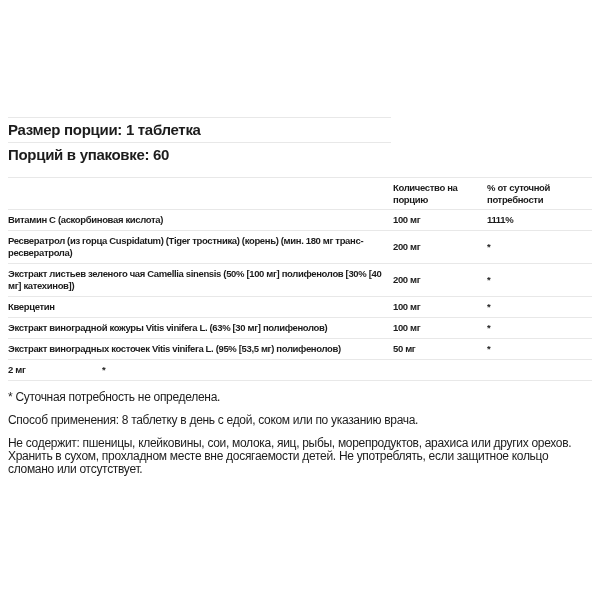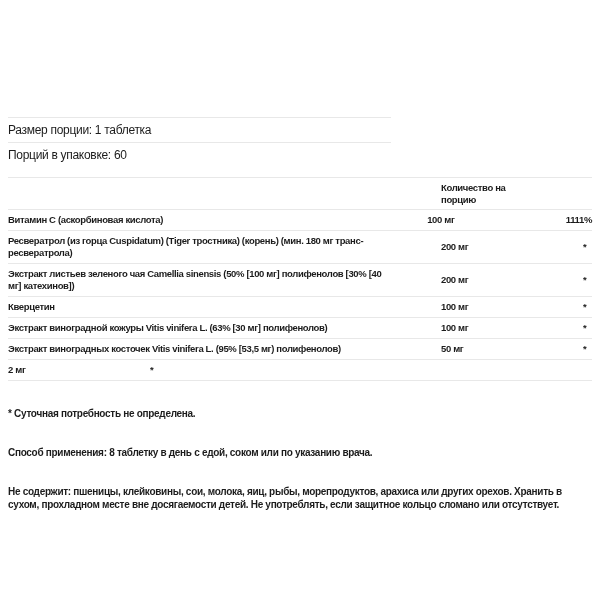--- a/index.html
+++ b/index.html
@@ -10,70 +10,70 @@
     color:#1c1c1c;
     position:relative;
   }
   .panel { position:absolute; left:8px; top:117px; width:584px; }
 
   
   .serving-row {
     width:383px;
     border-top:1px solid #e8e8e8;
     padding:6px 0 6px;
-    font-size:12px;
-    font-weight:normal;
+    font-size:15px;
+    font-weight:bold;
     line-height:12px;
     letter-spacing:-0.3px;
   }
 
   
   .facts-table { border-top:1px solid #e8e8e8; margin-top:10px; }
   .t-row {
     display:flex;
     align-items:center;
     border-bottom:1px solid #e8e8e8;
     padding:4px 0;
-    gap:48px;
   }
   .t-row.header { align-items:flex-start; padding:4px 0 3px; }
   .cell {
     font-size:9.5px;
     font-weight:bold;
     line-height:12px;
     letter-spacing:-0.35px;
   }
   .c1 { width:385px; padding-right:6px; }
   .c2 { width:94px; }
   .c3 { flex:1; }
 
   
   .note {
-    margin-top:26px;
-    font-size:10px;
-    font-weight:bold;
+    margin-top:10px;
+    font-size:12px;
+    font-weight:normal;
     line-height:13px;
     letter-spacing:-0.3px;
     max-width:584px;
   }
 </style>
 </head>
 <body>
 
 <div class="panel">
 
   <div class="serving-row">Размер порции: 1 таблетка</div>
 
   <div class="serving-row">Порций в упаковке: 60</div>
 
   <div class="facts-table">
 
     <div class="t-row header">
       <div class="cell c1"></div>
       <div class="cell c2">Количество на порцию</div>
+      <div class="cell c3">% от суточной потребности</div>
     </div>
 
     <div class="t-row">
       <div class="cell c1">Витамин C (аскорбиновая кислота)</div>
       <div class="cell c2">100 мг</div>
       <div class="cell c3">1111%</div>
     </div>
 
     <div class="t-row">
       <div class="cell c1">Ресвератрол (из горца Cuspidatum) (Tiger тростника) (корень) (мин. 180 мг транс-ресвератрола)</div>

